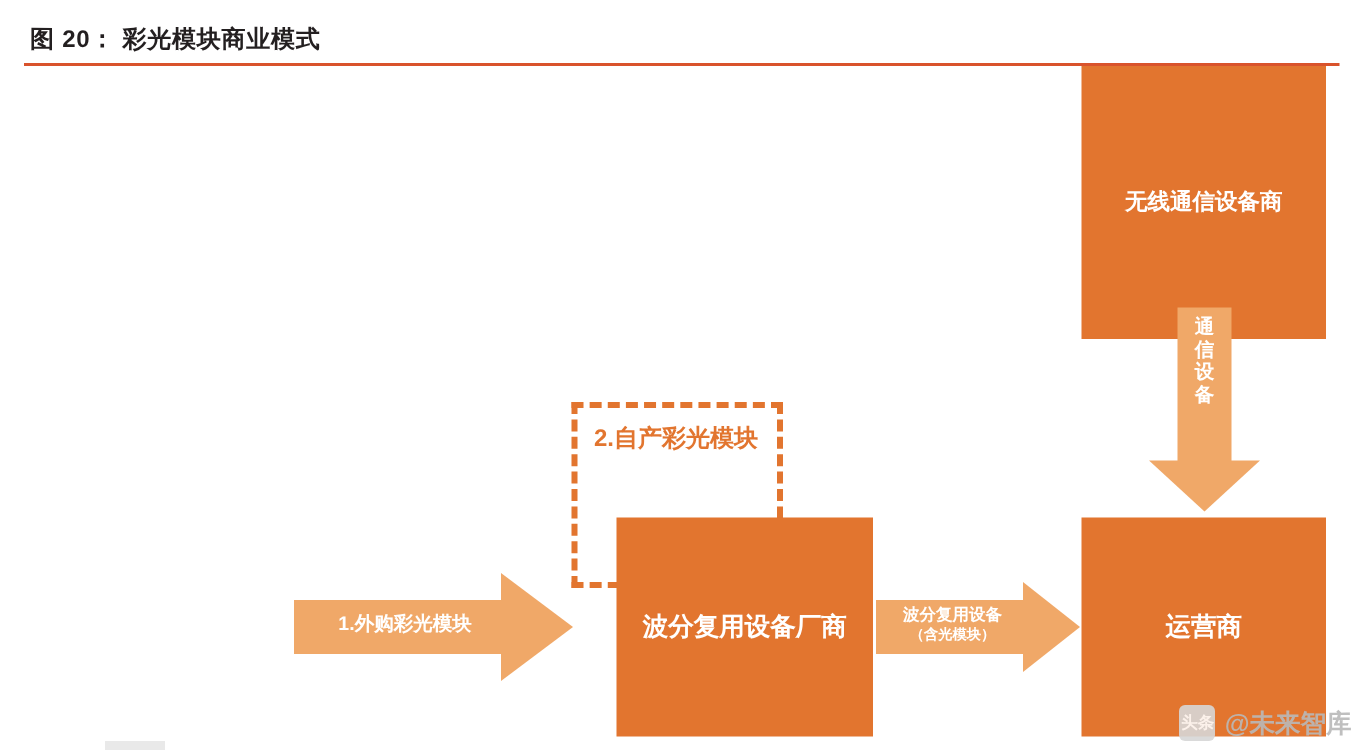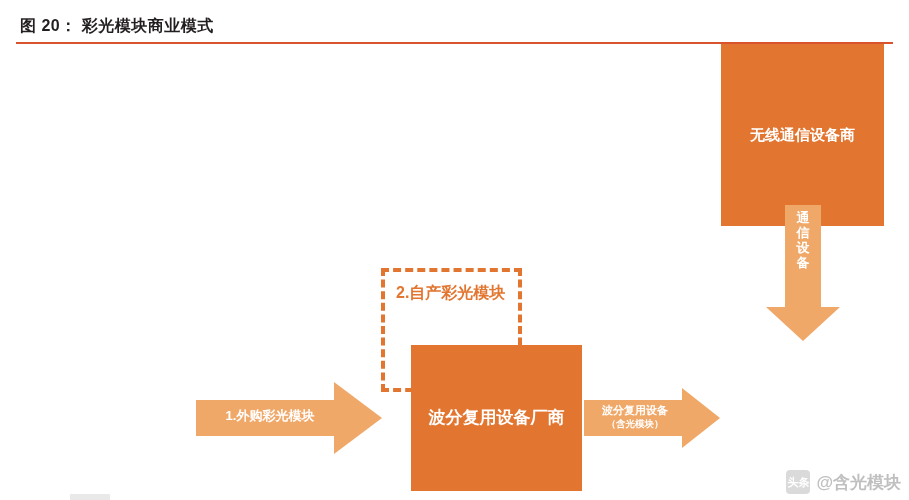--- a/index.html
+++ b/index.html
@@ -324,21 +324,22 @@
 
   <div id="arrow-wdm-out">
     <div class="shaft"></div>
     <div class="head"></div>
     <div class="label">
       <span>波分复用设备</span>
       <span class="sub">（含光模块）</span>
     </div>
   </div>
 
+  <div class="box solid-box" id="box-operator">运营商</div>
 
   <div id="corner-mark"></div>
 
   <div id="watermark">
     <div class="badge">头条</div>
-    <div class="wm-text">@含光模块</div>
+    <div class="wm-text">@未来智库</div>
   </div>
 
 </div>
 
 </body></html>

